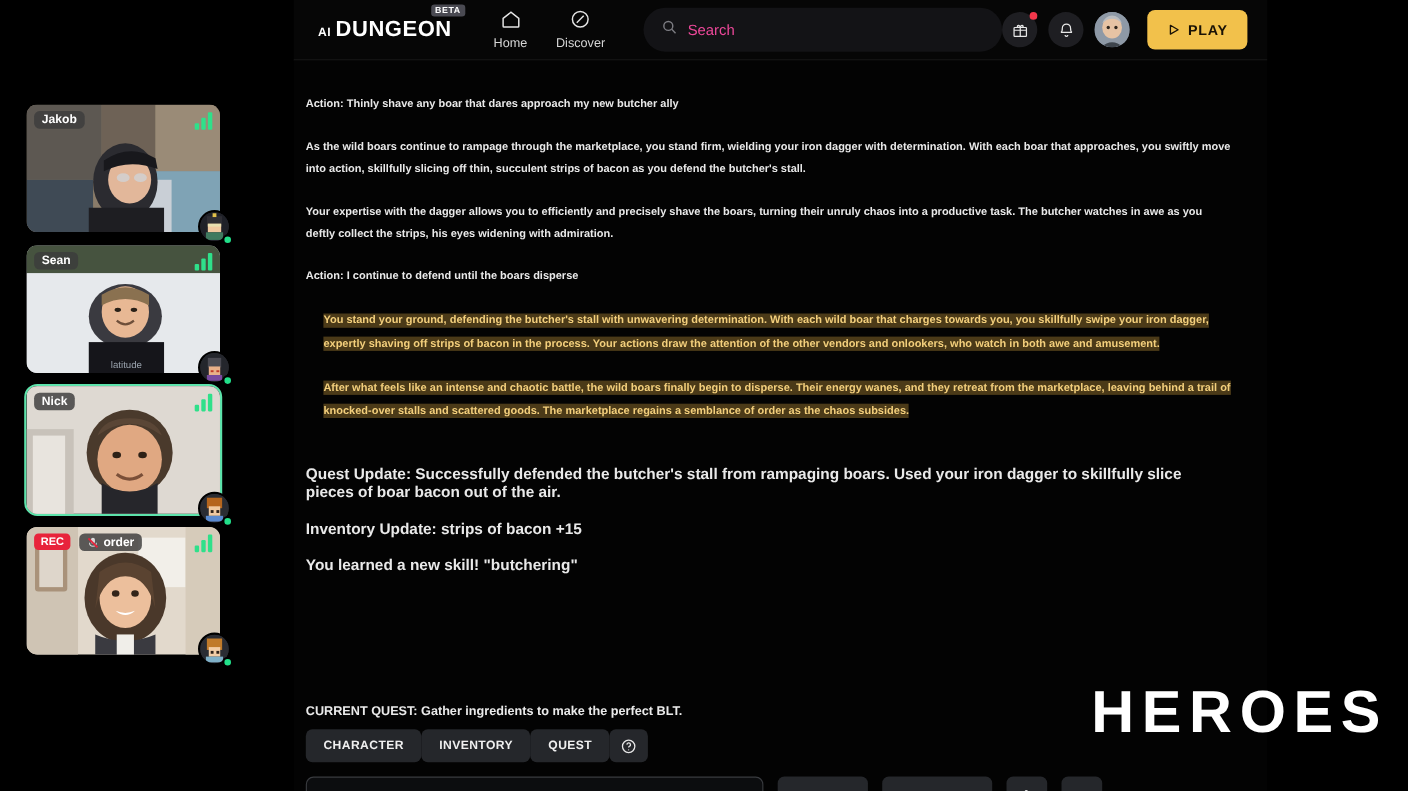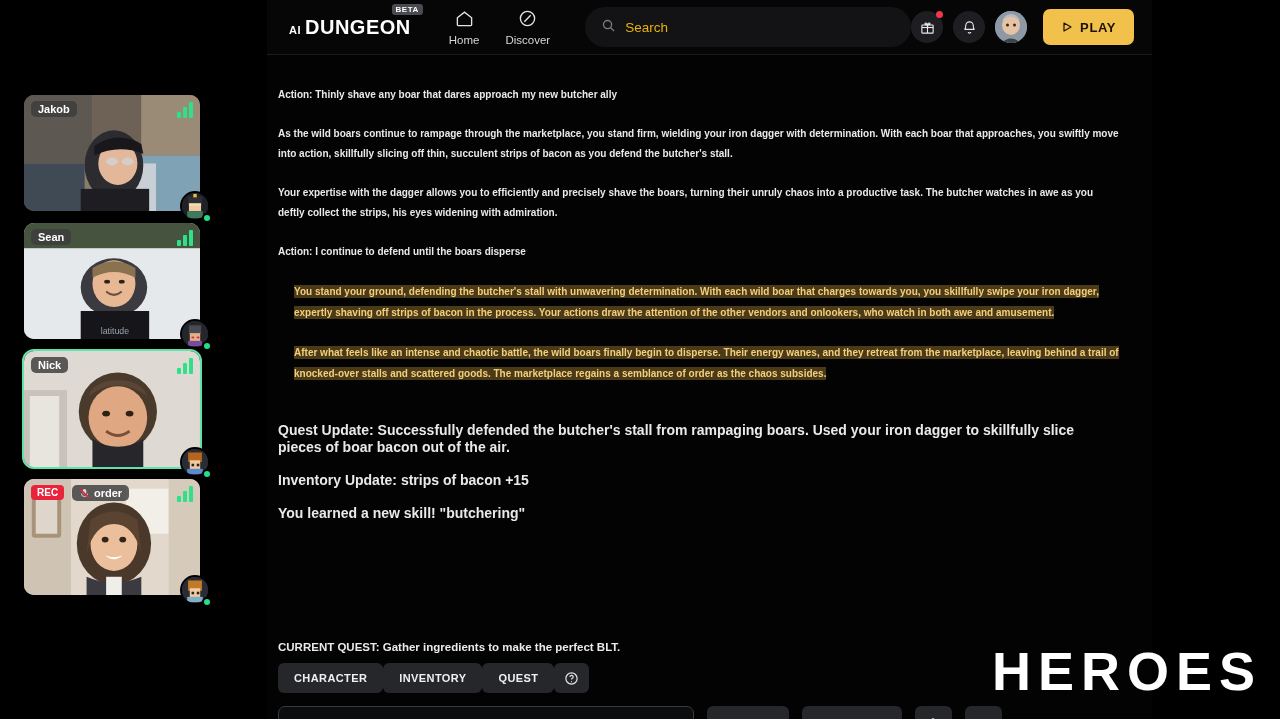--- a/index.html
+++ b/index.html
@@ -91,21 +91,21 @@
     padding: 1px 4px; border-radius: 3px; letter-spacing: .5px;
   }
   .nav { display: flex; gap: 26px; margin-left: 38px; }
   .nav-item { display: flex; flex-direction: column; align-items: center; gap: 2px; cursor: pointer; }
   .nav-label { color: #d6d6d6; font-size: 11.5px; }
   .search-box {
     margin-left: 35px; width: 338px; height: 40px;
     background: #131316; border-radius: 20px;
     display: flex; align-items: center; gap: 9px; padding: 0 16px;
   }
-  .search-ph { color: #eab308; font-size: 13.5px; }
+  .search-ph { color: #ec4899; font-size: 13.5px; }
   .hdr-right { margin-left: auto; display: flex; align-items: center; gap: 10px; padding-right: 18px; }
   .round-btn {
     width: 32px; height: 32px; border-radius: 50%;
     background: #1e1e22; display: flex; align-items: center; justify-content: center;
     position: relative; cursor: pointer;
   }
   .notif-dot {
     position: absolute; right: 0px; top: 0px;
     width: 7px; height: 7px; border-radius: 50%; background: #f2374b;
   }
@@ -175,21 +175,21 @@
     font-size: 11.5px; font-weight: bold; letter-spacing: .4px;
     cursor: pointer; font-family: "Liberation Sans", sans-serif;
   }
   .vote-btn {
     width: 37px; height: 38px; background: #25272b;
     border: none; border-radius: 6px; cursor: pointer;
     display: flex; align-items: center; justify-content: center;
   }
 
   
-  .watermark { position: absolute; right: 18px; bottom: 20px; text-align: right; z-index: 8; }
+  .watermark { position: absolute; right: 18px; bottom: 44px; text-align: right; z-index: 8; }
   .wm-1 { color: #fff; font-size: 54px; font-weight: bold; letter-spacing: 7px; line-height: 56px; }
   .wm-2 { color: #fff; font-size: 40px; font-weight: bold; letter-spacing: 5px; line-height: 48px; }
 </style>
 </head>
 <body>
 
 <div class="call-rail">
 
   <div class="tile" style="top:93px">
     <div class="tile-frame">

